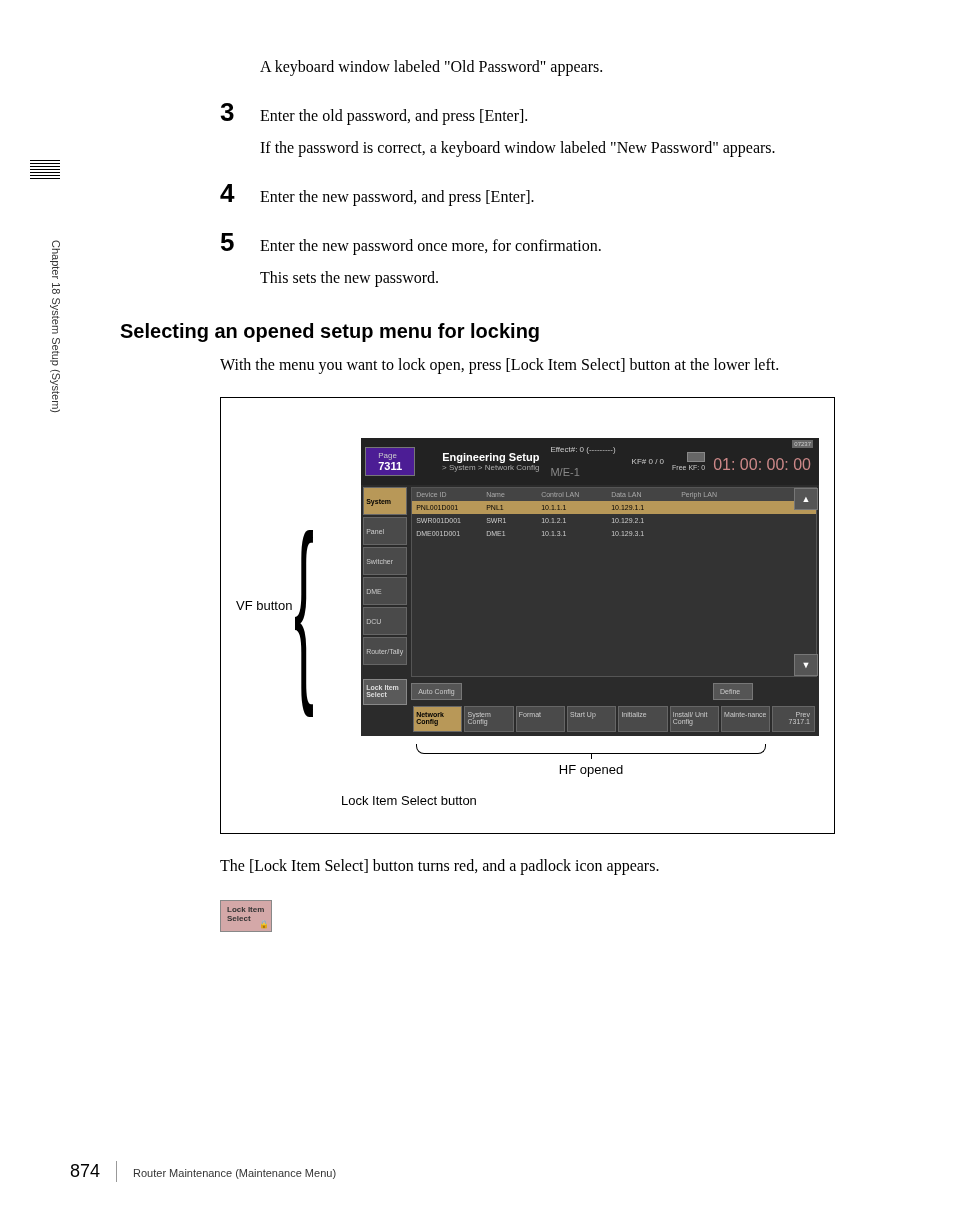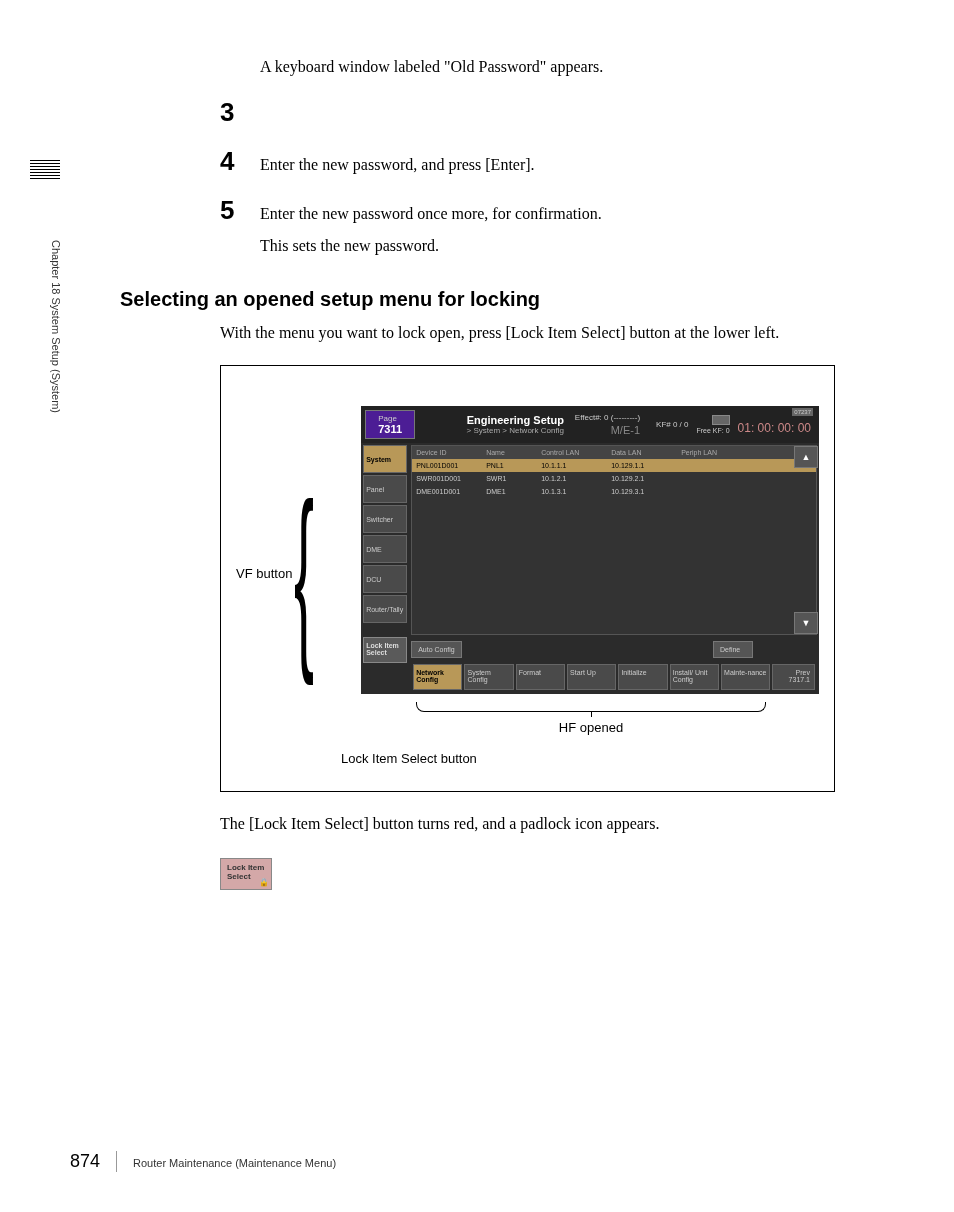--- a/index.html
+++ b/index.html
@@ -139,25 +139,24 @@
       font-size: 8px;
       color: #aaa;
     }
     .status-box {
       padding: 3px 8px;
       font-size: 8px;
     }
     .me-label {
       color: #888;
       font-size: 11px;
-      margin-top: 2px;
-      text-align: right;
+      margin-top: 12px;
     }
     .time-box {
-      font-size: 12px;
+      font-size: 16px;
       color: #c88;
       padding-top: 6px;
       padding-right: 4px;
     }
     .small-img-btn {
       width: 18px;
       height: 10px;
       background: #666;
       border: 1px solid #888;
       margin-bottom: 2px;
@@ -344,21 +343,21 @@
       margin-top: 10px;
     }
     .padlock {
       position: absolute;
       bottom: 2px;
       right: 2px;
       font-size: 8px;
     }
     .footer {
       position: absolute;
-      bottom: 40px;
+      bottom: 30px;
       left: 70px;
       display: flex;
       align-items: baseline;
       font-family: Arial, sans-serif;
     }
     .page-num {
       font-size: 18px;
       margin-right: 16px;
       border-right: 1px solid #999;
       padding-right: 16px;
@@ -381,21 +380,23 @@
     <div></div>
 </div>
 
 <div class="sidebar-text">Chapter 18  System Setup (System)</div>
 
 <div class="content">
   <p class="body-text">A keyboard window labeled "Old Password" appears.</p>
 
   <div class="step-row">
     <div class="step-num">3</div>
+    <div class="step-text">Enter the old password, and press [Enter].</div>
   </div>
+  <p class="body-text">If the password is correct, a keyboard window labeled "New Password" appears.</p>
 
   <div class="step-row">
     <div class="step-num">4</div>
     <div class="step-text">Enter the new password, and press [Enter].</div>
   </div>
 
   <div class="step-row">
     <div class="step-num">5</div>
     <div class="step-text">Enter the new password once more, for confirmation.</div>
   </div>

